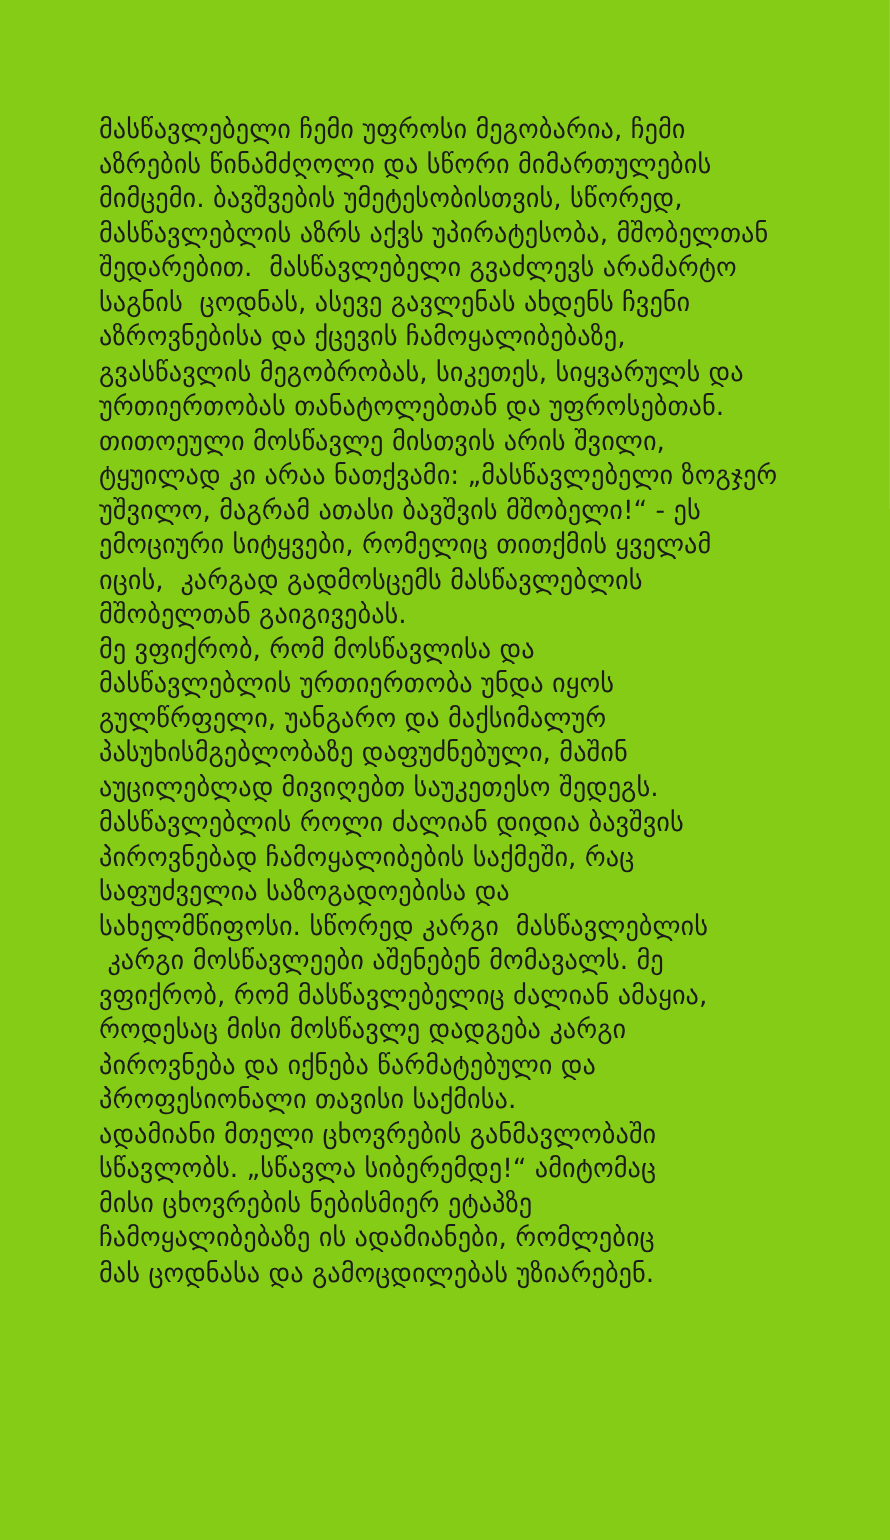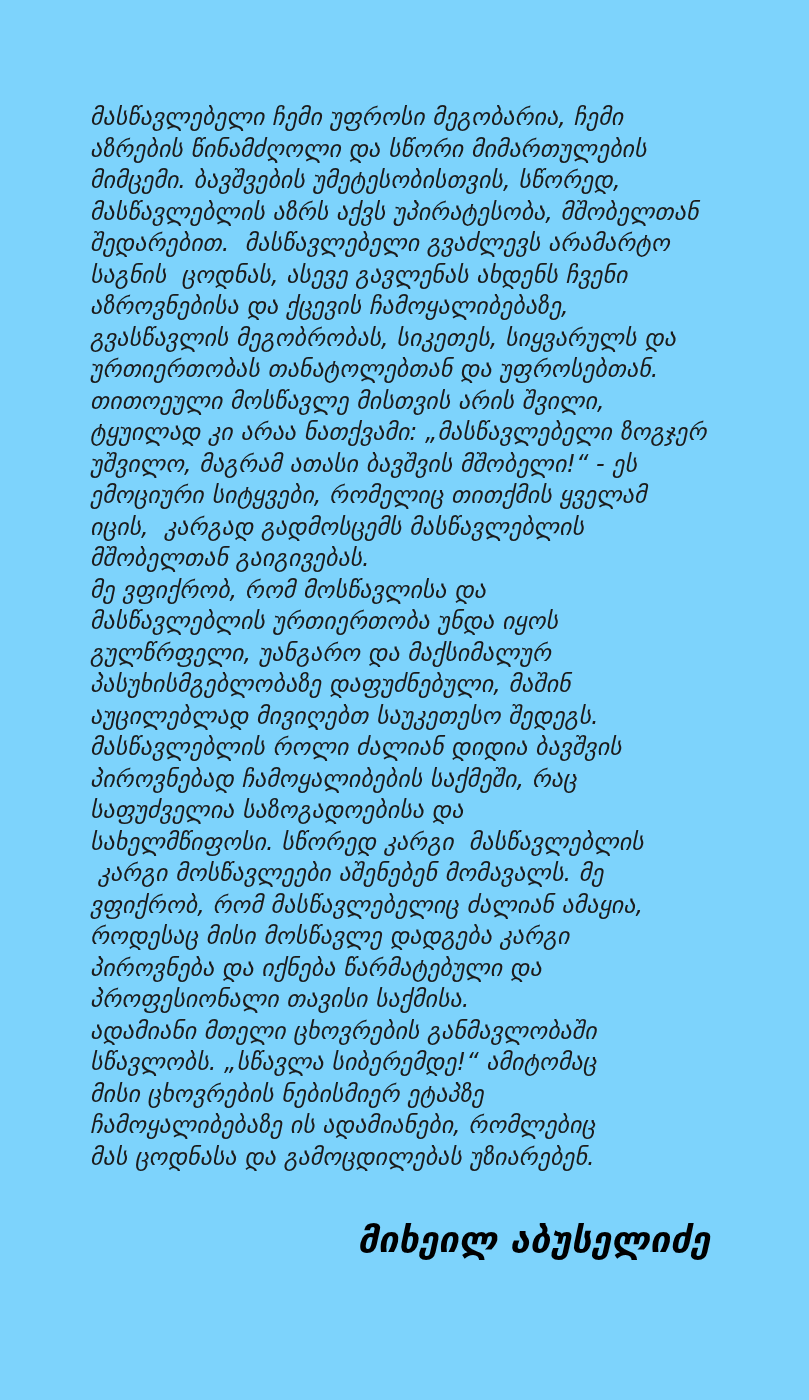--- a/index.html
+++ b/index.html
@@ -5,23 +5,22 @@
     html, body {
       margin: 0;
       padding: 0;
       background: #ffffff;
       font-family: "DejaVu Sans", sans-serif;
     }
     .page {
       position: relative;
       width: 809px;
       height: 1400px;
-      background: #7dd3fc;
+      background: #84cc16;
       overflow: hidden;
-      font-style: italic;
     }
     .text-block {
       position: absolute;
       left: 90px;
       top: 102px;
       width: 690px;
       font-size: 24px;
       line-height: 31.5px;
       color: #1b1b1b;
       letter-spacing: 0px;
@@ -77,14 +76,13 @@
 როდესაც მისი მოსწავლე დადგება კარგი
 პიროვნება და იქნება წარმატებული და
 პროფესიონალი თავისი საქმისა.</p>
     <p class="para">ადამიანი მთელი ცხოვრების განმავლობაში
 სწავლობს. „სწავლა სიბერემდე!“ ამიტომაც
 მისი ცხოვრების ნებისმიერ ეტაპზე
 ჩამოყალიბებაზე ის ადამიანები, რომლებიც
 მას ცოდნასა და გამოცდილებას უზიარებენ.</p>
   </div>
 
-  <div class="signature">მიხეილ აბუსელიძე</div>
 </div>
 
 </body></html>

